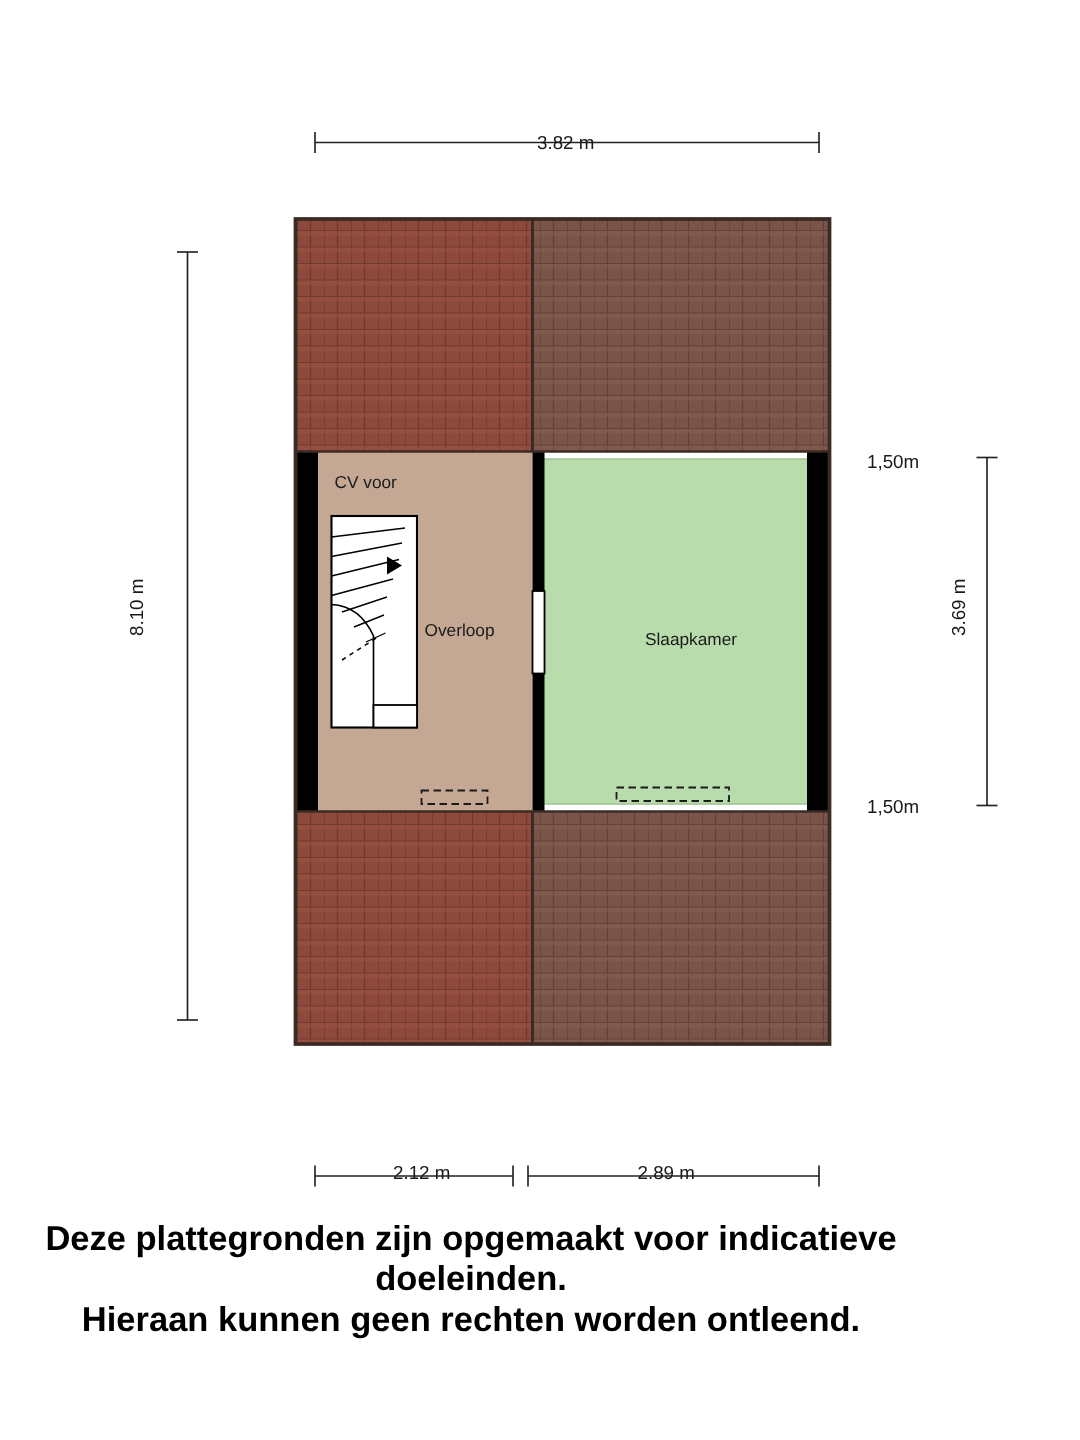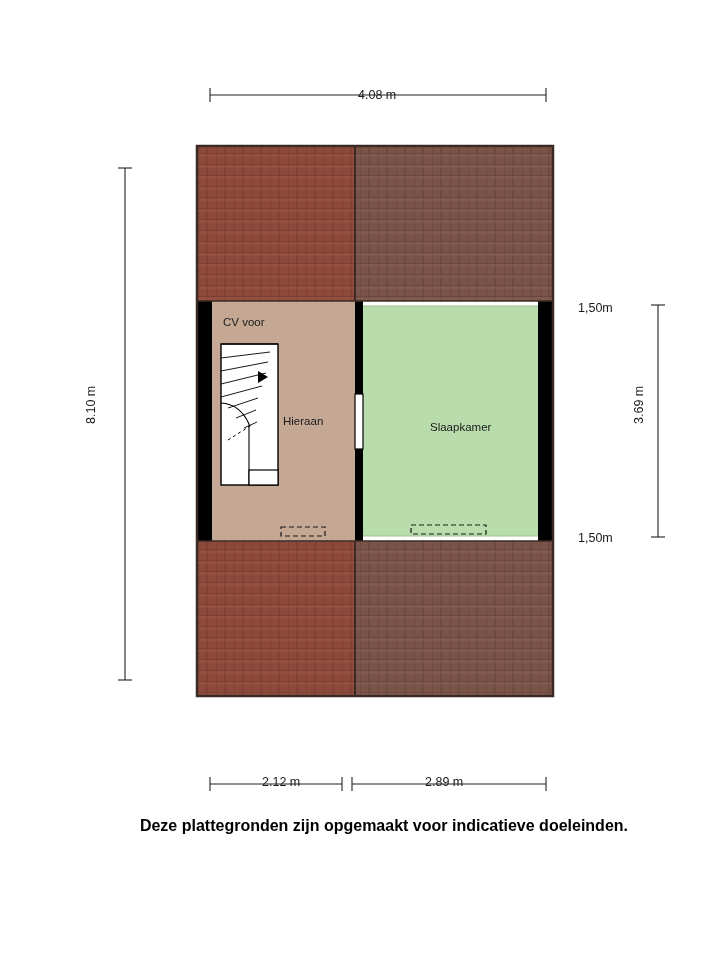--- a/index.html
+++ b/index.html
@@ -32,22 +32,22 @@
     position: absolute;
     font-size: 11.5px;
     color: #1a1a1a;
     white-space: nowrap;
   }
   .disclaimer {
     position: absolute;
     left: 0;
     top: 812px;
     width: 628px;
-    text-align: right;
-    font-size: 16px;
+    text-align: center;
+    font-size: 23px;
     font-weight: bold;
     line-height: 27px;
     color: #000000;
   }
   .disclaimer div {
     display: block;
   }
 </style>
 </head>
 <body>
@@ -145,27 +145,28 @@
     <line x1="210" y1="784" x2="342" y2="784"></line>
     <line x1="210" y1="777" x2="210" y2="791"></line>
     <line x1="342" y1="777" x2="342" y2="791"></line>
 
     <line x1="352" y1="784" x2="546" y2="784"></line>
     <line x1="352" y1="777" x2="352" y2="791"></line>
     <line x1="546" y1="777" x2="546" y2="791"></line>
   </g>
 </svg>
 
-<div class="dim-label" style="left:358px; top:88px;">4.08 m</div>
+<div class="dim-label" style="left:358px; top:88px;">3.82 m</div>
 <div class="dim-label" style="left:84px; top:424px; transform:rotate(-90deg); transform-origin:left top;">8.10 m</div>
 <div class="dim-label" style="left:632px; top:424px; transform:rotate(-90deg); transform-origin:left top;">3.69 m</div>
 <div class="dim-label" style="left:578px; top:301px;">1,50m</div>
 <div class="dim-label" style="left:578px; top:531px;">1,50m</div>
 <div class="dim-label" style="left:262px; top:775px;">2.12 m</div>
 <div class="dim-label" style="left:425px; top:775px;">2.89 m</div>
 
 <div class="room-label" style="left:223px; top:316px;">CV voor</div>
-<div class="room-label" style="left:283px; top:415px;">Hieraan</div>
+<div class="room-label" style="left:283px; top:415px;">Overloop</div>
 <div class="room-label" style="left:404px; top:421px;margin-left:26px;">Slaapkamer</div>
 
 <div class="disclaimer">
   <div>Deze plattegronden zijn opgemaakt voor indicatieve doeleinden.</div>
+  <div>Hieraan kunnen geen rechten worden ontleend.</div>
 </div>
 
 </body></html>

